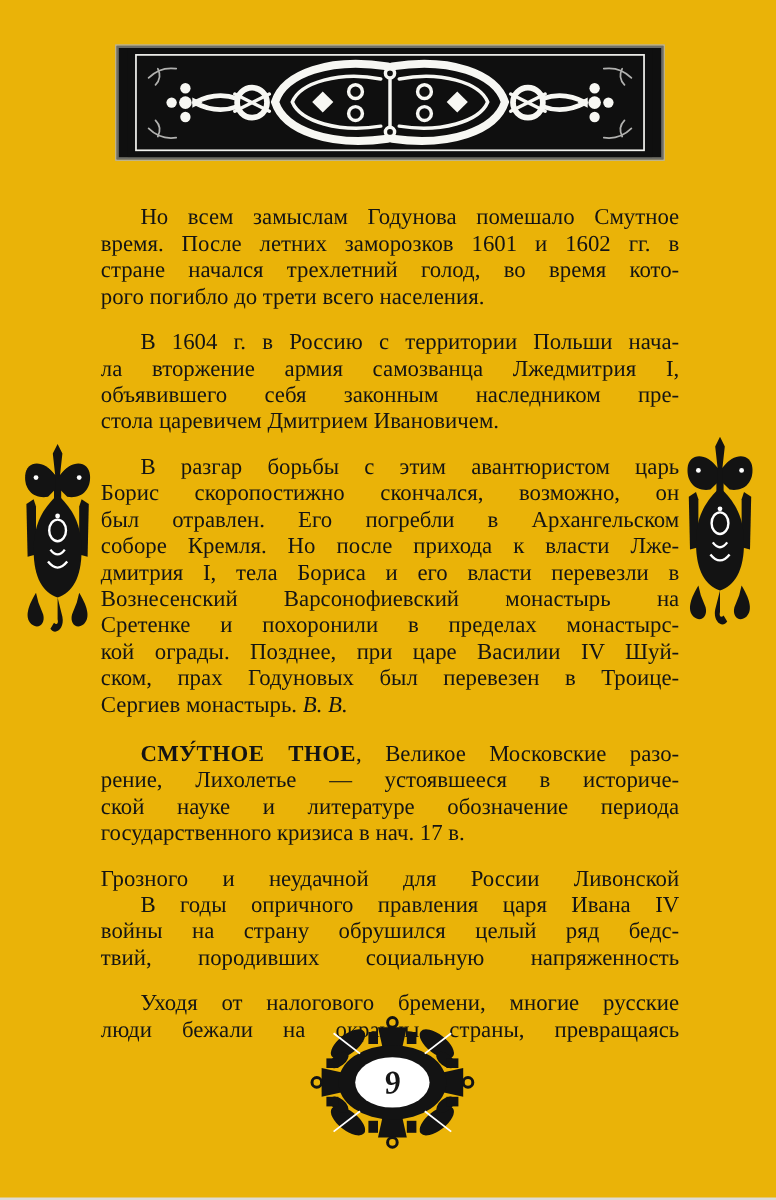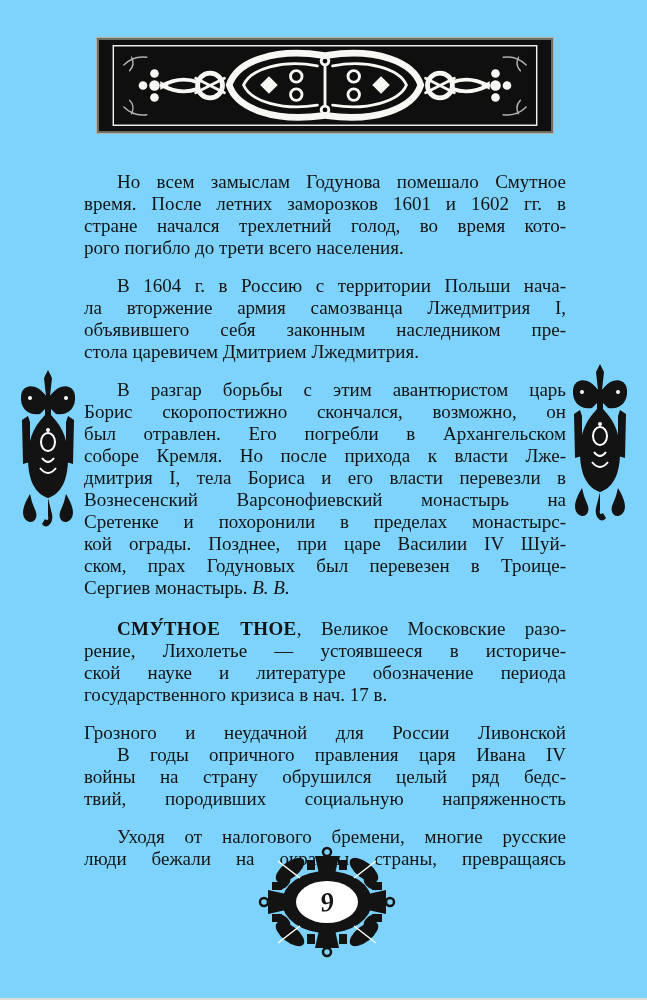--- a/index.html
+++ b/index.html
@@ -1,19 +1,19 @@
 <!DOCTYPE html>
 <html><head>
 <meta charset="utf-8">
 <style>
   html,body { margin:0; padding:0; }
   .page {
     position: relative;
     width: 647px; height: 1000px;
-    background: #7dd3fc;
+    background: #eab308;
     font-family: "Liberation Serif", "DejaVu Serif", serif;
     color: #141414;
     overflow: hidden;
     box-shadow: inset 0 -2px 0 #dddcd6;
   }
 
   
   .headpiece {
     position: absolute; left: 97px; top: 38px;
     width: 456px; height: 95px;
@@ -94,21 +94,21 @@
       <div class="line">время. После летних заморозков 1601 и 1602 гг. в</div>
       <div class="line">стране начался трехлетний голод, во время кото-</div>
       <div class="line last">рого погибло до трети всего населения.</div>
     <p></p>
 
     <p class="para">
       </p>
       <div class="line first">В 1604 г. в Россию с территории Польши нача-</div>
       <div class="line">ла вторжение армия самозванца Лжедмитрия I,</div>
       <div class="line">объявившего себя законным наследником пре-</div>
-      <div class="line last">стола царевичем Дмитрием Лжедмитрия.</div>
+      <div class="line last">стола царевичем Дмитрием Ивановичем.</div>
     <p></p>
 
     <p class="para">
       </p>
       <div class="line first">В разгар борьбы с этим авантюристом царь</div>
       <div class="line">Борис скоропостижно скончался, возможно, он</div>
       <div class="line">был отравлен. Его погребли в Архангельском</div>
       <div class="line">соборе Кремля. Но после прихода к власти Лже-</div>
       <div class="line">дмитрия I, тела Бориса и его власти перевезли в</div>
       <div class="line">Вознесенский Варсонофиевский монастырь на</div>

